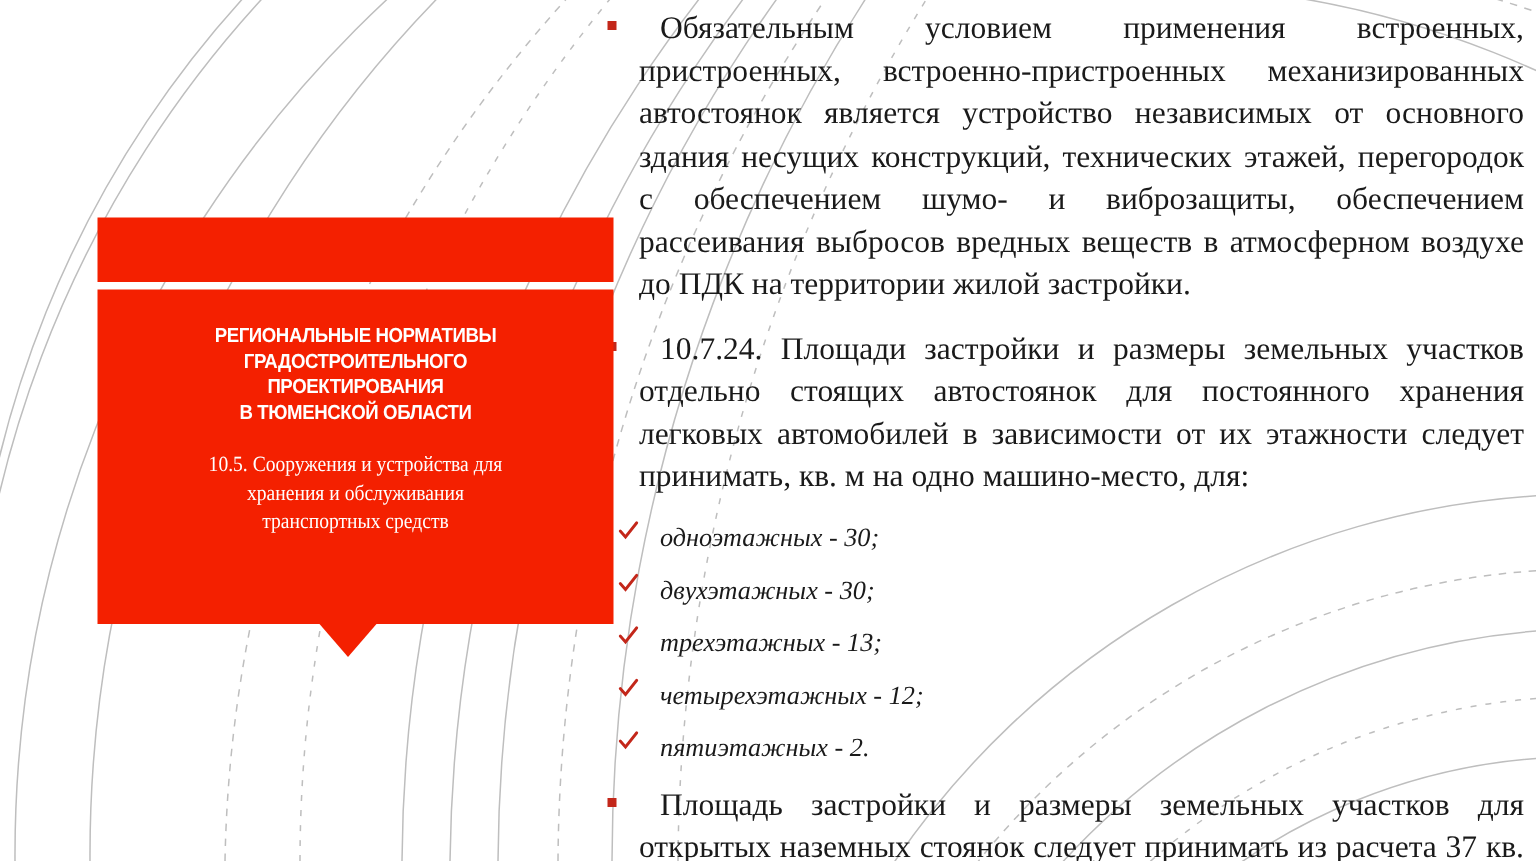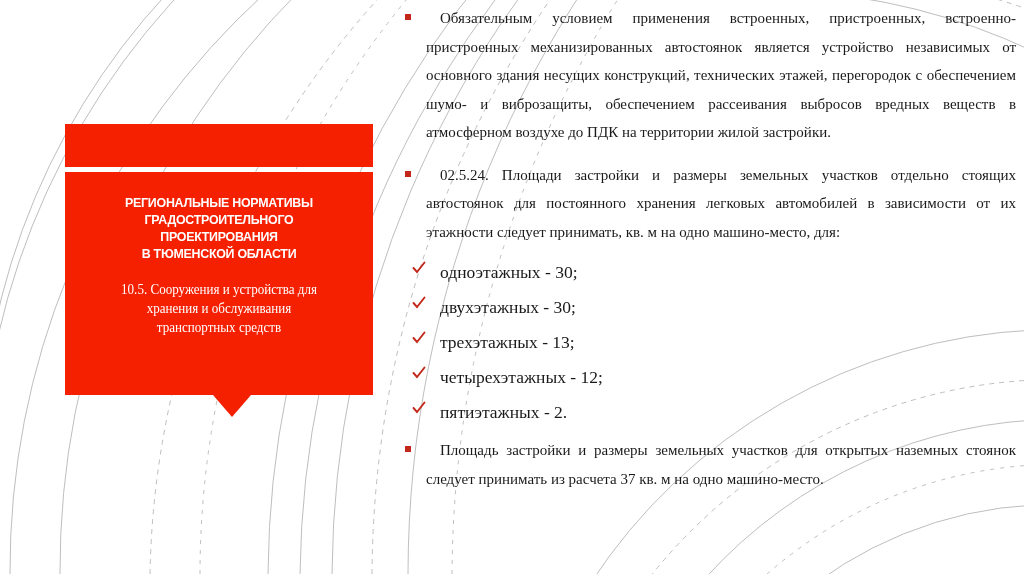--- a/index.html
+++ b/index.html
@@ -24,22 +24,22 @@
     width: 1024px;
     height: 574px;
     pointer-events: none;
     z-index: 0;
   }
 
   
   .callout {
     position: absolute;
     left: 65px;
-    top: 124px;
-    width: 308px;
+    top: 145px;
+    width: 344px;
     z-index: 3;
   }
   .callout-topbar {
     width: 100%;
     height: 43px;
     background: #F42000;
   }
   .callout-gap {
     height: 5px;
     background: transparent;
@@ -95,21 +95,21 @@
     width: 614px;
     height: 574px;
     z-index: 2;
     box-sizing: border-box;
     padding-top: 4px;
   }
   .para {
     position: relative;
     color: #1a1a1a;
     font-family: "Liberation Serif", "DejaVu Serif", serif;
-    font-size: 15px;
+    font-size: 21px;
     line-height: 28.5px;
     text-align: justify;
     text-justify: inter-word;
     margin: 0 0 14px 0;
     padding-left: 24px;
   }
   .para .sq-bullet {
     position: absolute;
     left: 3px;
     top: 10px;
@@ -119,20 +119,21 @@
   }
   .para .lead {
     display: inline-block;
     width: 14px;
   }
 
   .check-list {
     list-style: none;
     margin: 4px 0 12px 0;
     padding: 0;
+    font-style: italic;
   }
   .check-item {
     position: relative;
     color: #1a1a1a;
     font-family: "Liberation Serif", "DejaVu Serif", serif;
     font-size: 17.5px;
     line-height: 24px;
     padding: 0 0 0 38px;
     margin: 0 0 11px 0;
     white-space: nowrap;
@@ -197,21 +198,21 @@
 
   <div class="content">
 
     <p class="para">
       <span class="sq-bullet"></span>
       <span class="lead"></span><span>Обязательным условием применения встроенных, пристроенных, встроенно-пристроенных механизированных автостоянок является устройство независимых от основного здания несущих конструкций, технических этажей, перегородок с обеспечением шумо- и виброзащиты, обеспечением рассеивания выбросов вредных веществ в атмосферном воздухе до ПДК на территории жилой застройки.</span>
     </p>
 
     <p class="para">
       <span class="sq-bullet"></span>
-      <span class="lead"></span><span>02.5.24. Площади застройки и размеры земельных участков отдельно стоящих автостоянок для постоянного хранения легковых автомобилей в зависимости от их этажности следует принимать, кв. м на одно машино-место, для:</span>
+      <span class="lead"></span><span>10.7.24. Площади застройки и размеры земельных участков отдельно стоящих автостоянок для постоянного хранения легковых автомобилей в зависимости от их этажности следует принимать, кв. м на одно машино-место, для:</span>
     </p>
 
     <ul class="check-list">
       <li class="check-item">
         <span class="chk">
           <svg viewBox="0 0 14 14" width="14" height="14">
               <path d="M1.5 7 L5 11 L12.5 1.5" fill="none" stroke="#C3271A" stroke-width="1.9" stroke-linecap="round"></path>
             </svg>
         </span>
         <span>одноэтажных - 30;</span>

